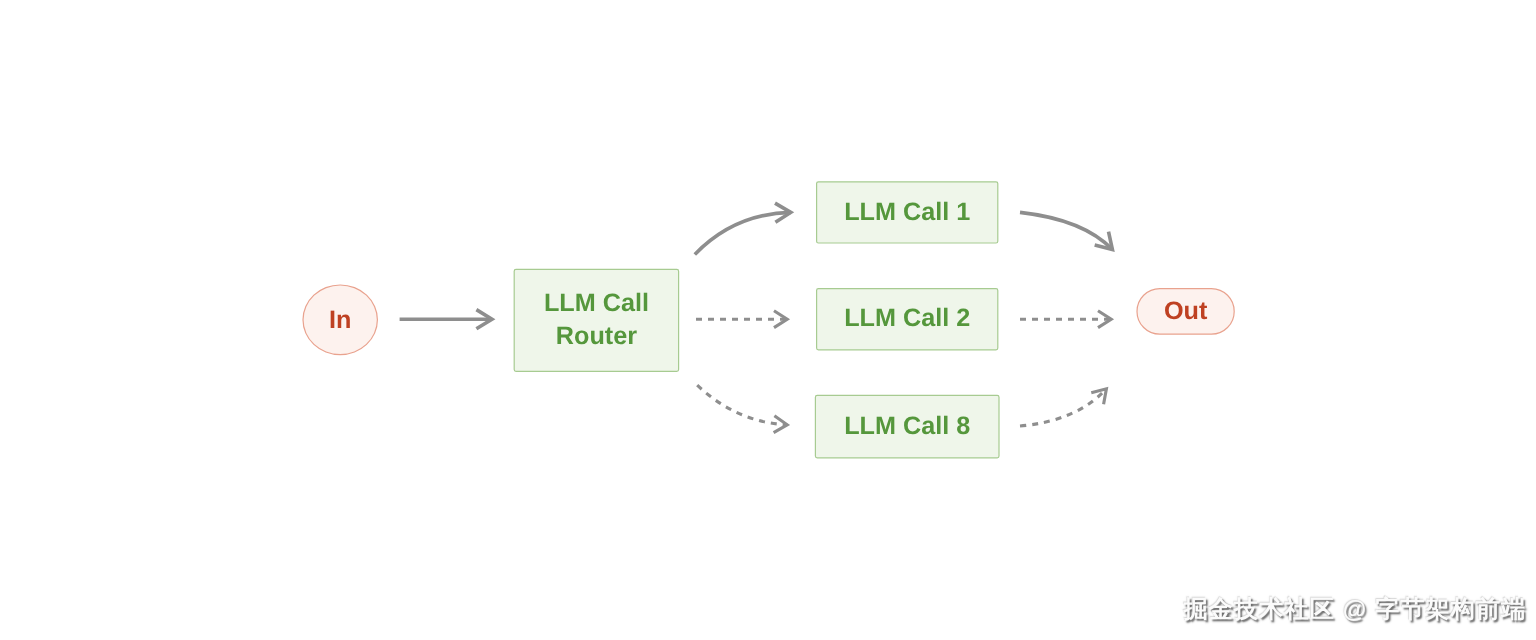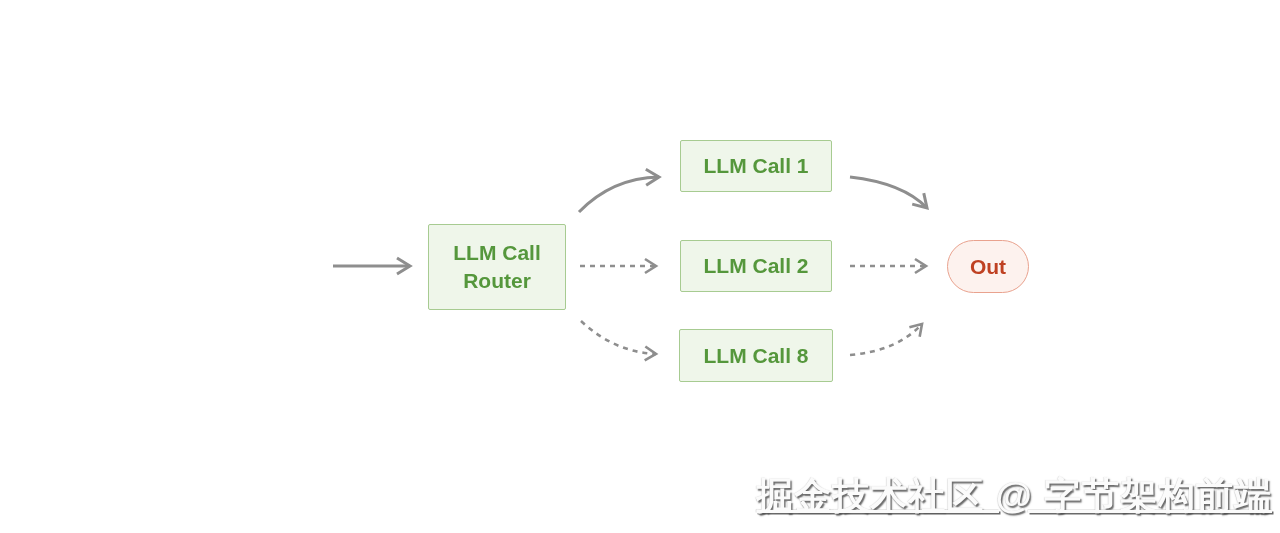--- a/index.html
+++ b/index.html
@@ -49,40 +49,39 @@
     left: 252px; top: 237px;
     width: 63px; height: 59px;
     border-radius: 50%;
   }
   .node-router {
     left: 428px; top: 224px;
     width: 138px; height: 86px;
     line-height: 28px;
     padding: 16px 16px;
   }
-  .node-call1 { left: 680px; top: 140px; width: 152px; height: 52px; }
+  .node-call1 { left: 680px; top: 151px; width: 152px; height: 52px; }
   .node-call2 { left: 680px; top: 240px; width: 152px; height: 52px; }
   .node-call3 { left: 679px; top: 329px; width: 154px; height: 53px; }
   .node-out {
     left: 947px; top: 240px;
-    width: 82px; height: 53px;
+    width: 82px; height: 39px;
     border-radius: 27px;
   }
   .watermark {
     position: absolute;
     right: 8px;
     bottom: 12px;
-    font-size: 37px;
+    font-size: 20px;
     font-weight: bold;
     letter-spacing: 1px;
     color: #fbfbfb;
     text-shadow: 1.5px 1.5px 1.5px rgba(80,80,80,0.85),
                  -0.5px -0.5px 1px rgba(150,150,150,0.4);
     white-space: nowrap;
-    text-decoration: underline;
   }
 </style>
 </head>
 <body>
 
 <div class="canvas">
 
   <svg class="edges-svg" viewBox="0 0 1280 533" xmlns="http://www.w3.org/2000/svg">
     <defs>
       <marker id="chev-solid" markerUnits="userSpaceOnUse" markerWidth="20" markerHeight="22" refX="16" refY="10" orient="auto">
@@ -101,20 +100,23 @@
 
     <path d="M 581 321 Q 614 352 656 354" fill="none" stroke="#8e8e8e" stroke-width="2.6" stroke-dasharray="5 5" marker-end="url(#chev-dash)"></path>
 
     <path d="M 850 177 Q 903 183 927 208" fill="none" stroke="#8e8e8e" stroke-width="3" marker-end="url(#chev-solid)"></path>
 
     <path d="M 850 266 L 926 266" fill="none" stroke="#8e8e8e" stroke-width="2.6" stroke-dasharray="5 5" marker-end="url(#chev-dash)"></path>
 
     <path d="M 850 355 Q 897 351 922 324" fill="none" stroke="#8e8e8e" stroke-width="2.6" stroke-dasharray="5 5" marker-end="url(#chev-dash)"></path>
   </svg>
 
+  <div class="node node-pink node-in">
+    <span>In</span>
+  </div>
 
   <div class="node node-green node-router">
     <span>LLM Call Router</span>
   </div>
 
   <div class="node node-green node-call1">
     <span>LLM Call 1</span>
   </div>
 
   <div class="node node-green node-call2">

